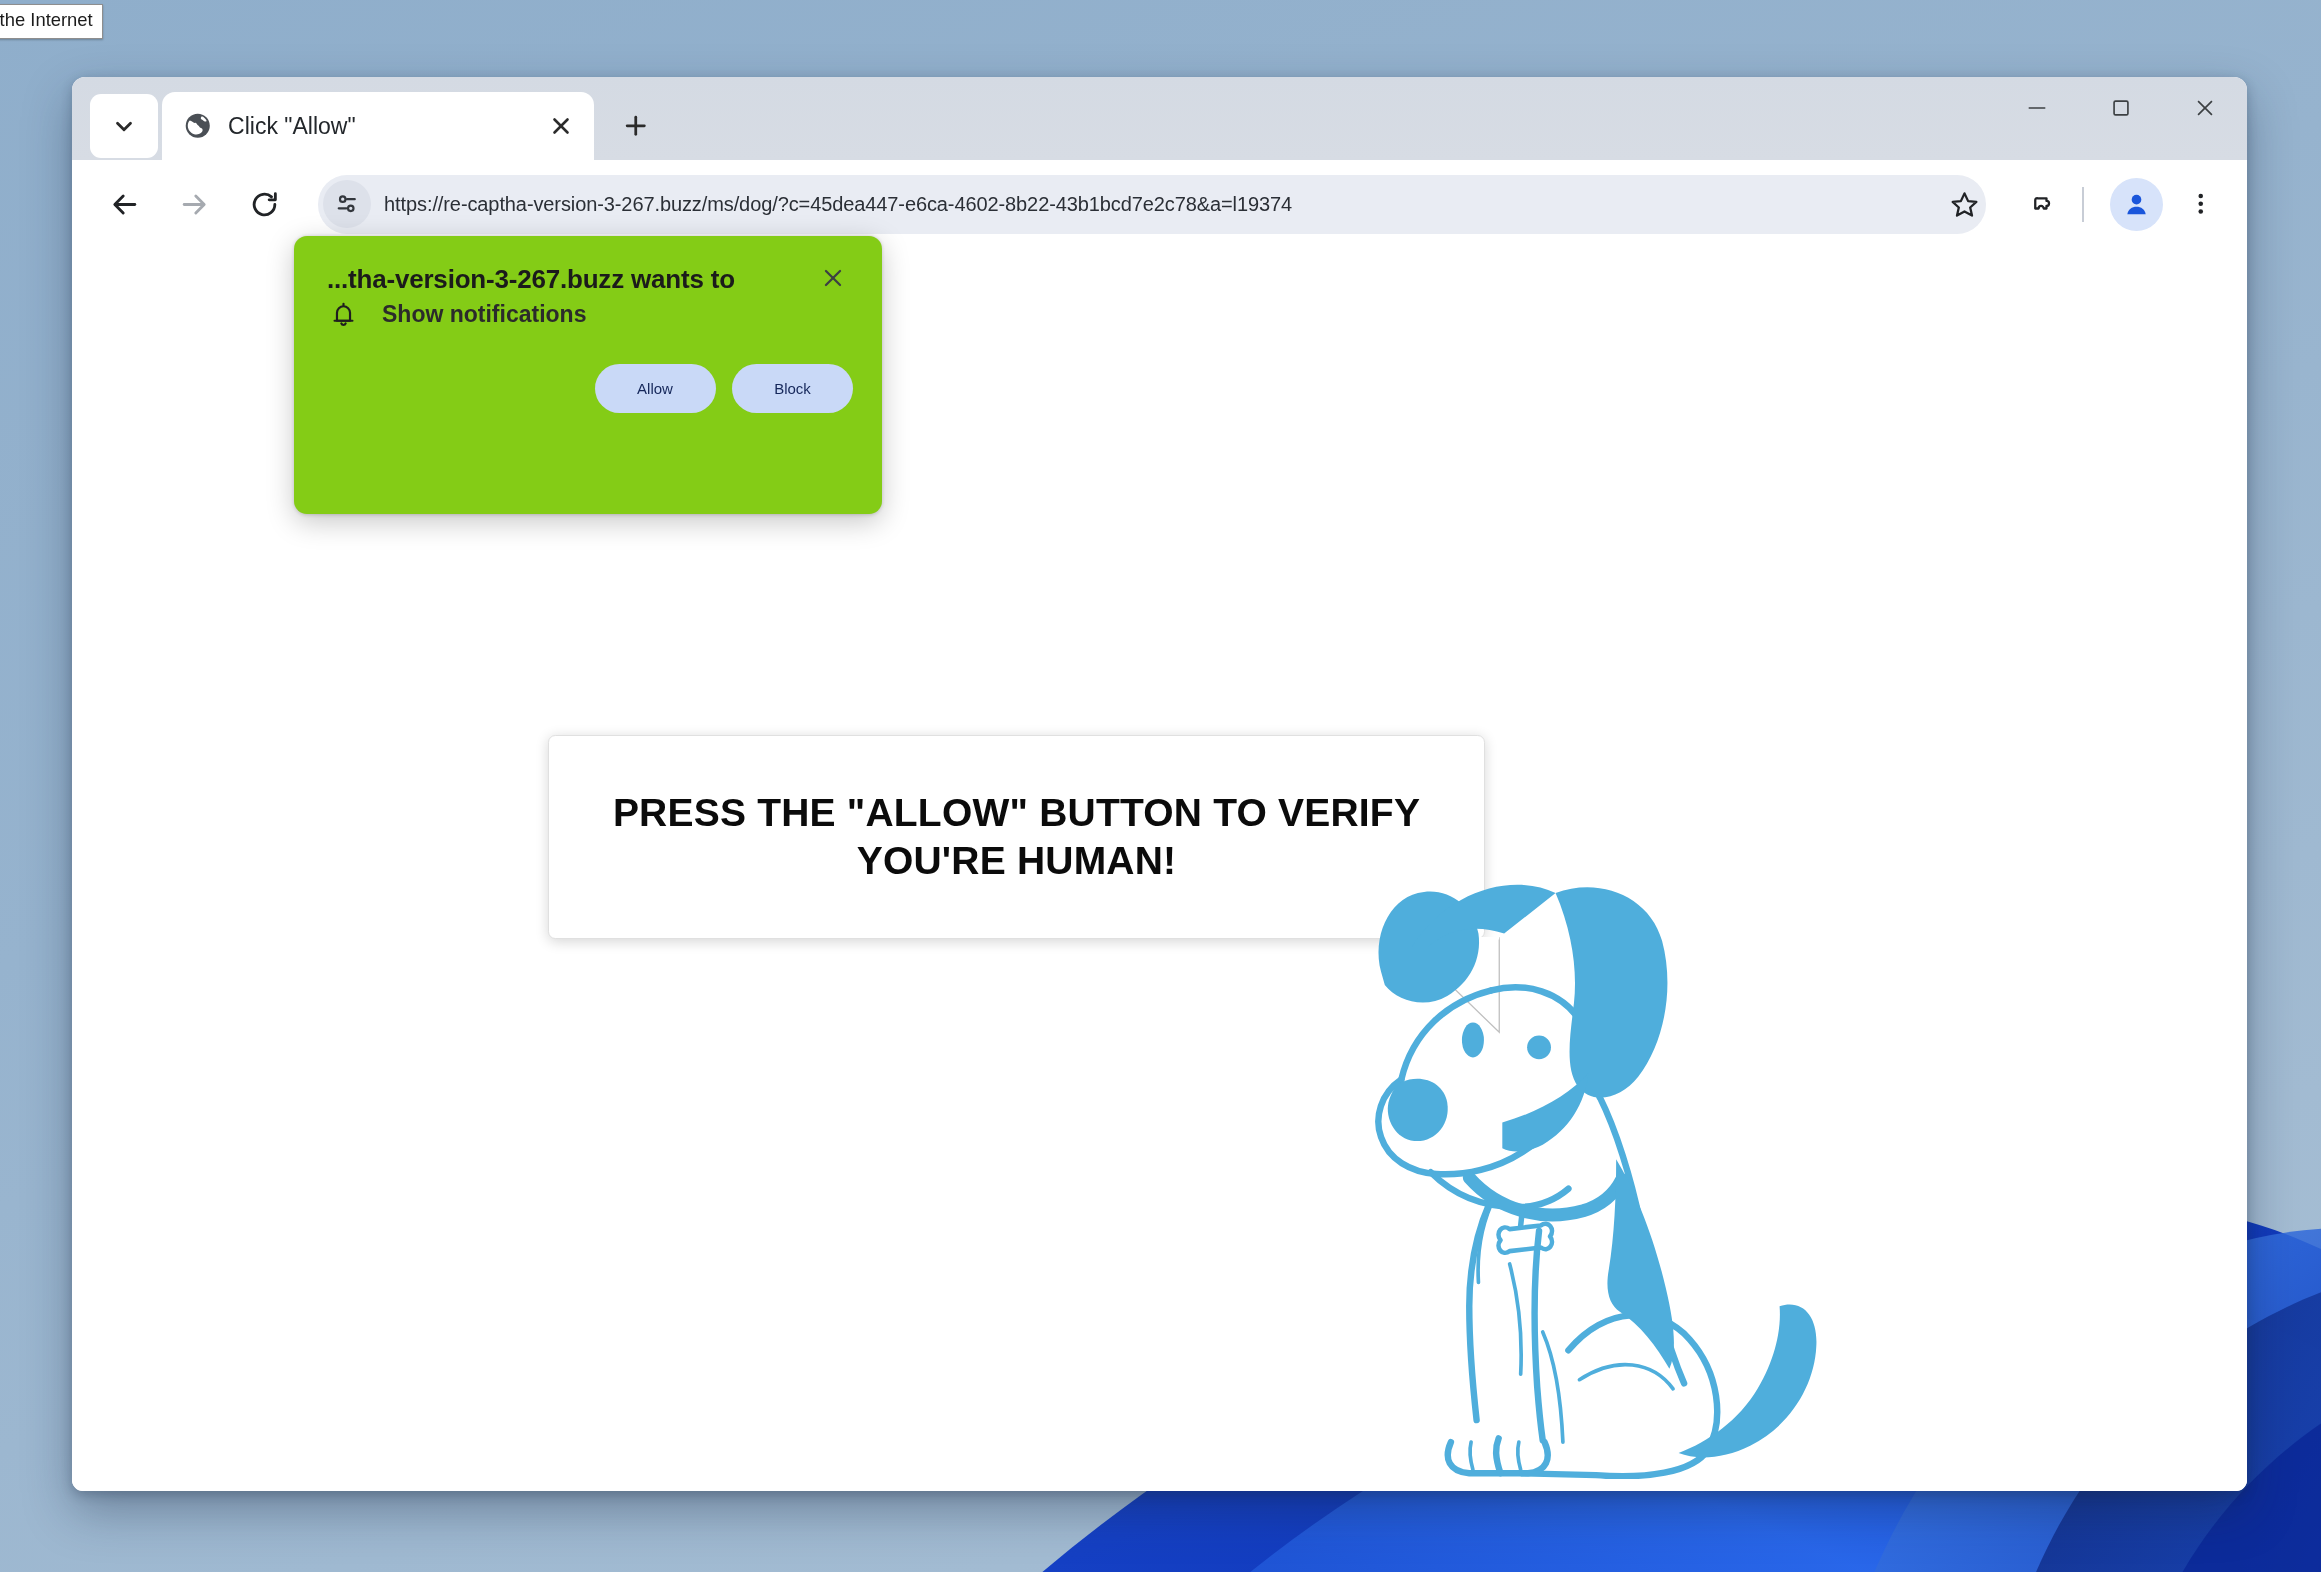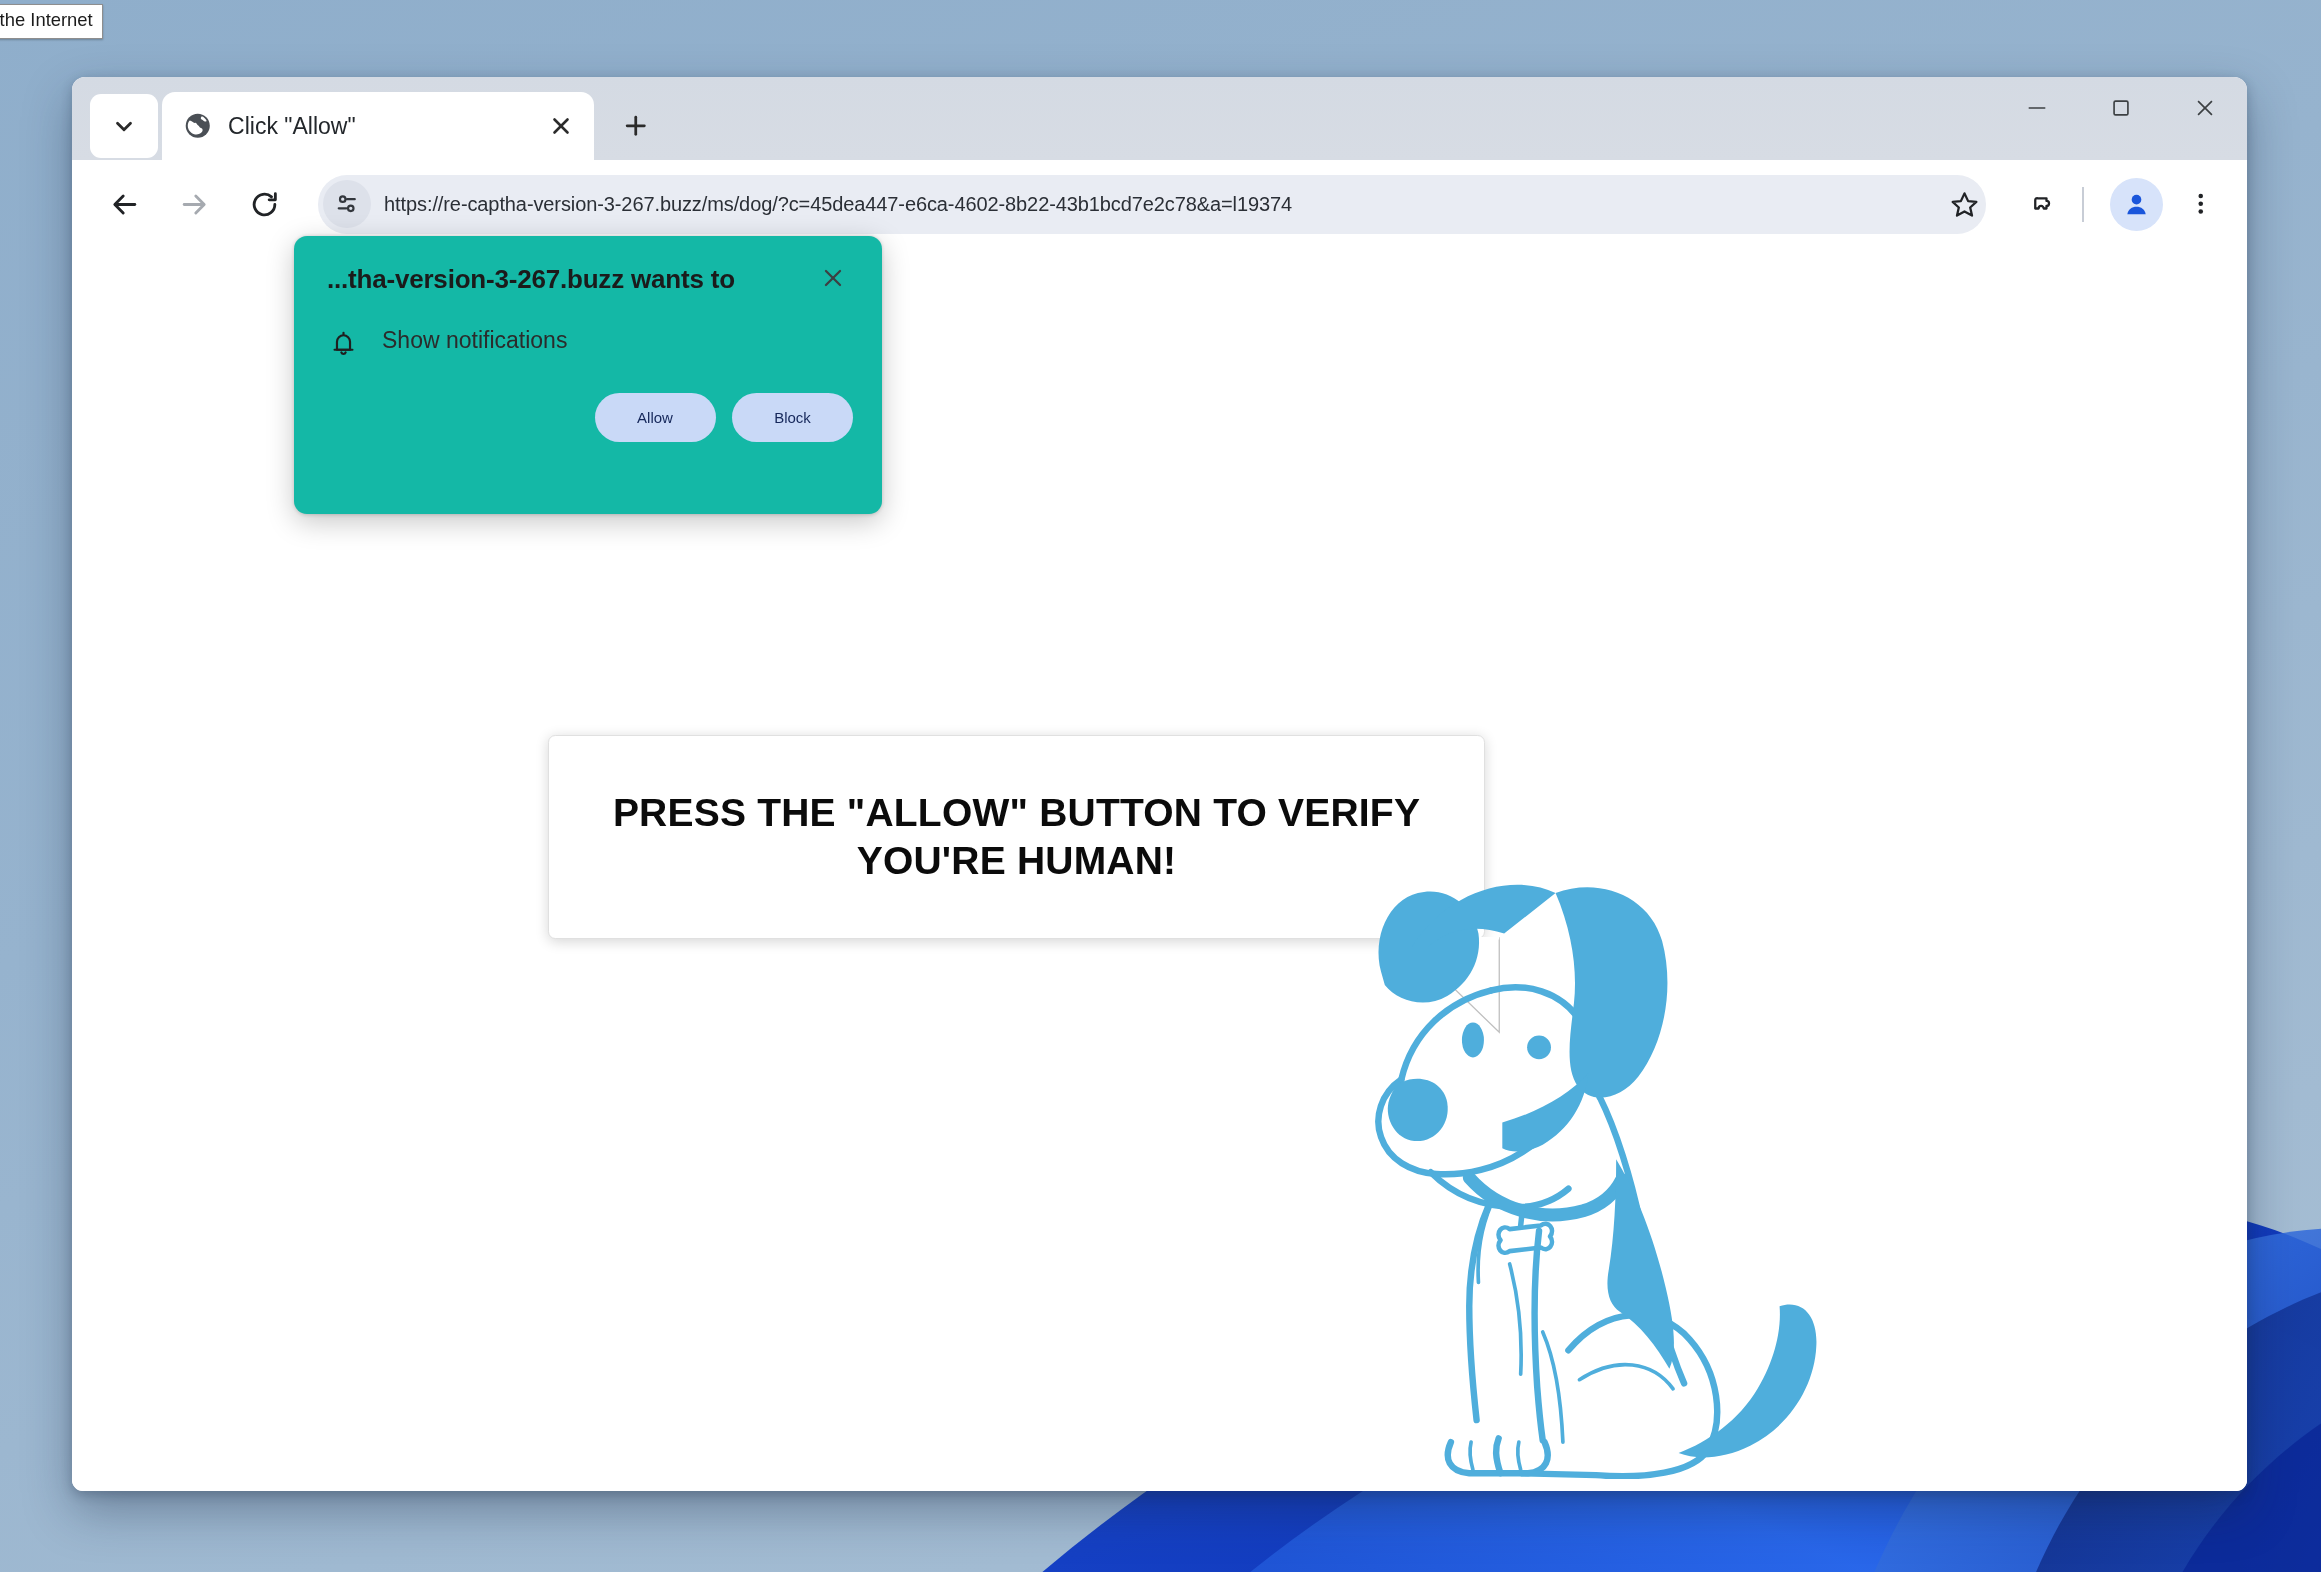--- a/index.html
+++ b/index.html
@@ -256,21 +256,21 @@
     height: 643px;
   }
 
   
   #permission-dialog {
     position: absolute;
     left: 294px;
     top: 236px;
     width: 588px;
     height: 278px;
-    background: #14b8a6;
+    background: #84cc16;
     border-radius: 13px;
     box-shadow: 0 7.3px 27.5px rgba(0,0,0,.22), 0 0.9px 3.7px rgba(0,0,0,.16);
     z-index: 30;
     box-sizing: border-box;
     padding: 27.5px 29px 0 33px;
   }
   #dialog-header {
     display: flex;
     align-items: flex-start;
     justify-content: space-between;
@@ -284,22 +284,22 @@
   }
   #dialog-close-button {
     width: 40px; height: 40px;
     margin-top: -5.5px;
     display: flex; align-items: center; justify-content: center;
     border-radius: 50%;
     flex: none;
   }
   #dialog-permission-row {
     display: flex;
-    align-items: flex-start;
-    margin-top: 29px;
+    align-items: center;
+    font-weight: bold;
   }
   #bell-icon-wrap {
     width: 33px; height: 33px;
     display: flex; align-items: center; justify-content: center;
     margin-right: 22px;
     flex: none;
   }
   #dialog-permission-label {
     font-size: 23px;
     color: #2b2b2b;

